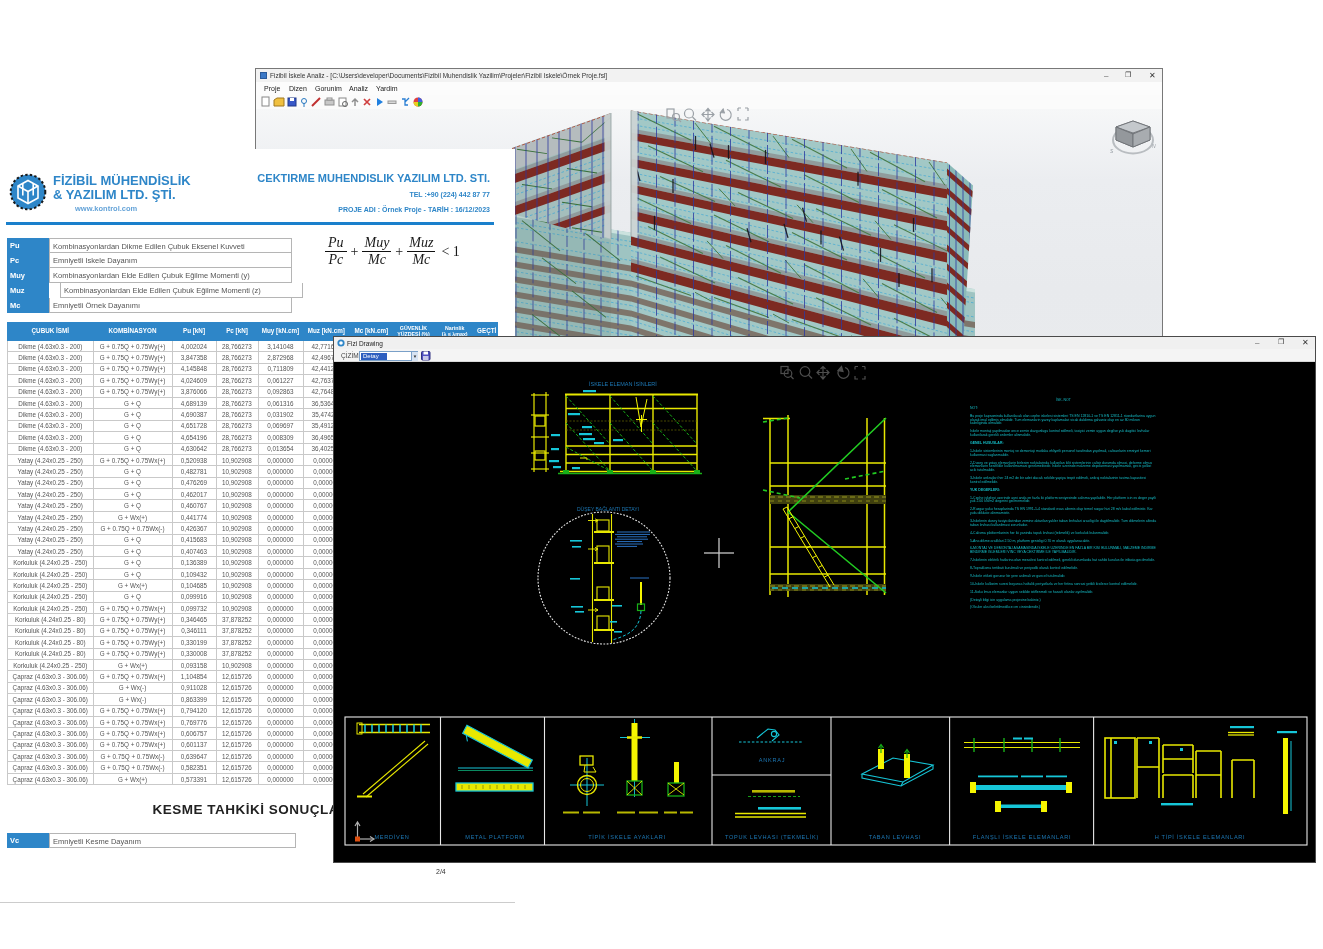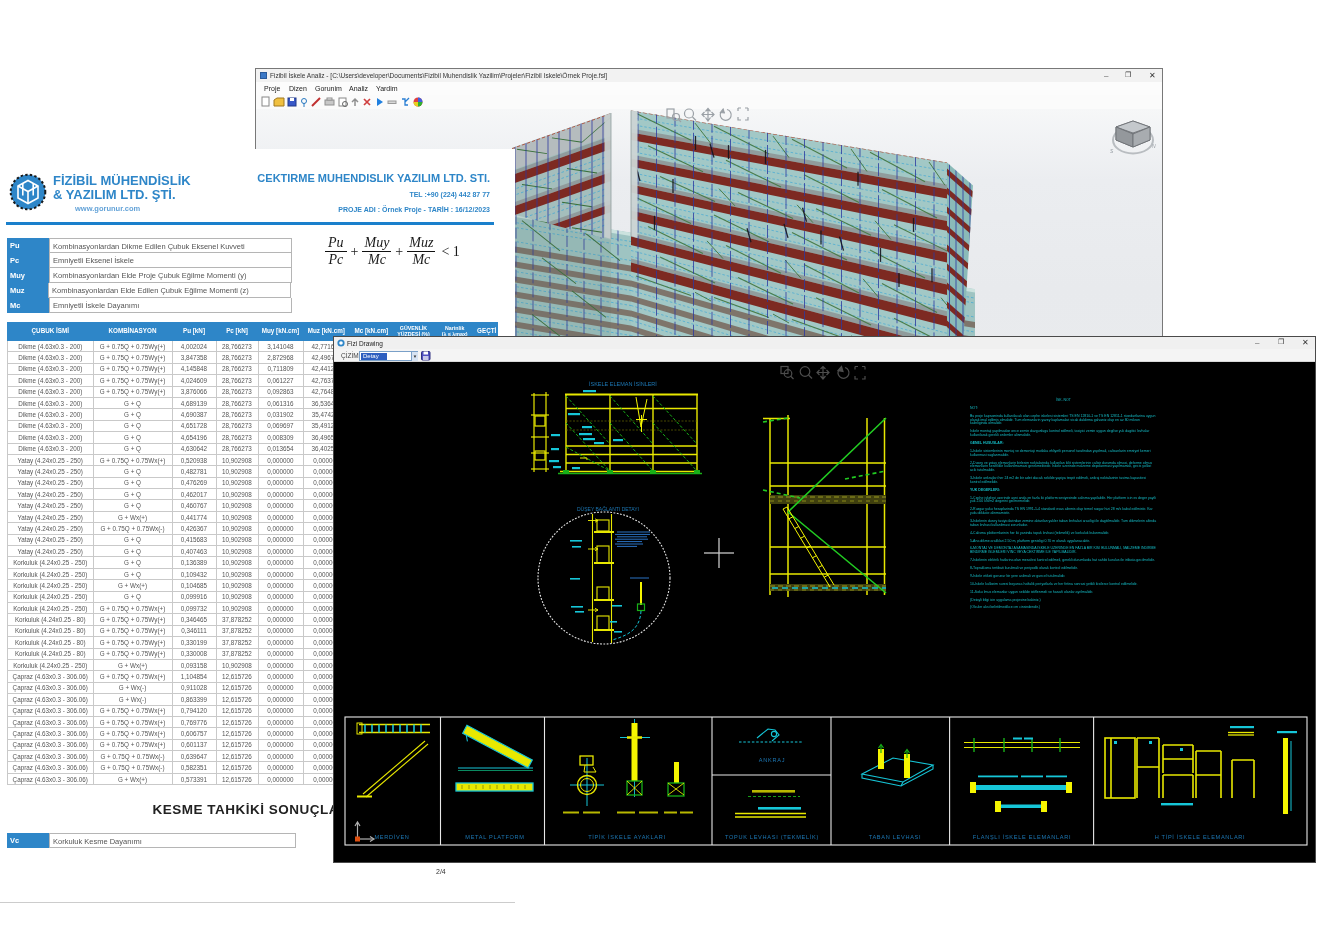--- a/index.html
+++ b/index.html
@@ -373,35 +373,35 @@
   <circle cx="19" cy="21" r="17.3" fill="#2e86c8" stroke="#1a1a1a" stroke-width="2" stroke-dasharray="2.4 2.2"></circle>
   <g stroke="#fff" stroke-width="1.6" fill="none">
    <polygon points="19,9.5 29,15 29,27 19,32.5 9,27 9,15"></polygon>
    <polyline points="9,15 19,20.5 29,15"></polyline>
    <line x1="19" y1="20.5" x2="19" y2="32.5"></line>
    <polyline points="13.8,12.2 13.8,24.5"></polyline>
    <polyline points="24.2,12.2 24.2,24.5"></polyline>
   </g>
 </svg>
   <div class="abs" style="left:53px;top:25px;font-weight:bold;color:#2e86c8;font-size:13px;line-height:14px">FİZİBİL MÜHENDİSLİK<br>&amp; YAZILIM LTD. ŞTİ.</div>
-  <div class="abs" style="left:75px;top:55px;font-weight:bold;color:#64a3d8;font-size:7.5px">www.gorunur.com</div>
+  <div class="abs" style="left:75px;top:55px;font-weight:bold;color:#64a3d8;font-size:7.5px">www.kontrol.com</div>
   <div class="abs" style="left:190px;top:23px;width:300px;text-align:right;font-weight:bold;color:#2e86c8;font-size:11px">CEKTIRME MUHENDISLIK YAZILIM LTD. STI.</div>
   <div class="abs" style="left:190px;top:42px;width:300px;text-align:right;font-weight:bold;color:#2e86c8;font-size:7px">TEL :+90 (224) 442 87 77</div>
   <div class="abs" style="left:190px;top:57px;width:300px;text-align:right;font-weight:bold;color:#2e86c8;font-size:7px">PROJE ADI : Örnek Proje - TARİH : 16/12/2023</div>
   <div class="abs" style="left:6px;top:73px;width:488px;height:3px;background:#1a80cc"></div>
 <div class="abs" style="left:7px;top:89px;width:42px;height:15px;background:#2e86c8;color:#fff;font-weight:bold;font-size:7.5px;padding:3px 0 0 3px">Pu</div>
     <div class="abs" style="left:49px;top:89px;width:243px;height:15px;border:1px solid #b5b5b5;border-top:1px solid #b5b5b5;color:#555;font-size:7.5px;padding:3px 0 0 3px">Kombinasyonlardan Dikme Edilen Çubuk Eksenel Kuvveti</div>
     <div class="abs" style="left:7px;top:104px;width:42px;height:15px;background:#2e86c8;color:#fff;font-weight:bold;font-size:7.5px;padding:3px 0 0 3px">Pc</div>
-    <div class="abs" style="left:49px;top:104px;width:243px;height:15px;border:1px solid #b5b5b5;border-top:0;color:#555;font-size:7.5px;padding:3px 0 0 3px">Emniyetli Eksenel İskele</div>
+    <div class="abs" style="left:49px;top:104px;width:243px;height:15px;border:1px solid #b5b5b5;border-top:0;color:#555;font-size:7.5px;padding:3px 0 0 3px">Emniyetli Iskele Dayanım</div>
     <div class="abs" style="left:7px;top:119px;width:42px;height:15px;background:#2e86c8;color:#fff;font-weight:bold;font-size:7.5px;padding:3px 0 0 3px">Muy</div>
-    <div class="abs" style="left:49px;top:119px;width:243px;height:15px;border:1px solid #b5b5b5;border-top:0;color:#555;font-size:7.5px;padding:3px 0 0 3px">Kombinasyonlardan Elde Proje Çubuk Eğilme Momenti (y)</div>
+    <div class="abs" style="left:49px;top:119px;width:243px;height:15px;border:1px solid #b5b5b5;border-top:0;color:#555;font-size:7.5px;padding:3px 0 0 3px">Kombinasyonlardan Elde Edilen Çubuk Eğilme Momenti (y)</div>
     <div class="abs" style="left:7px;top:134px;width:42px;height:15px;background:#2e86c8;color:#fff;font-weight:bold;font-size:7.5px;padding:3px 0 0 3px">Muz</div>
-    <div class="abs" style="left:48px;top:134px;width:243px;height:15px;border:1px solid #b5b5b5;border-top:0;color:#555;font-size:7.5px;padding:3px 0 0 3px">Kombinasyonlardan Elde Edilen Çubuk Eğilme Momenti (z)</div>
+    <div class="abs" style="left:60px;top:134px;width:243px;height:15px;border:1px solid #b5b5b5;border-top:0;color:#555;font-size:7.5px;padding:3px 0 0 3px">Kombinasyonlardan Elde Edilen Çubuk Eğilme Momenti (z)</div>
     <div class="abs" style="left:7px;top:149px;width:42px;height:15px;background:#2e86c8;color:#fff;font-weight:bold;font-size:7.5px;padding:3px 0 0 3px">Mc</div>
-    <div class="abs" style="left:49px;top:149px;width:243px;height:15px;border:1px solid #b5b5b5;border-top:0;color:#555;font-size:7.5px;padding:3px 0 0 3px">Emniyetli İskele Dayanımı</div>
+    <div class="abs" style="left:49px;top:149px;width:243px;height:15px;border:1px solid #b5b5b5;border-top:0;color:#555;font-size:7.5px;padding:3px 0 0 3px">Emniyetli Örnek Dayanımı</div>
 <div class="abs" style="left:325px;top:86px;font-family:'Liberation Serif',serif;font-style:italic;font-size:14px;color:#1a1a1a">
  <table style="border-collapse:collapse;text-align:center;font-size:14px">
         <tbody>
           <tr>
   <td>
               <div style="border-bottom:1.3px solid #111;padding:0 3px">Pu</div>
               <div style="padding:0 3px">Pc</div>
             </td>
   <td style="padding:0 4px;font-style:normal">+</td>
   <td>
@@ -897,21 +897,21 @@
           <td style="border:1px solid #c9c9c9;color:#555;text-align:center;white-space:nowrap;overflow:hidden;padding:0">0,000000</td>
           <td style="border:1px solid #c9c9c9;color:#555;text-align:center;white-space:nowrap;overflow:hidden;padding:0">24,325</td>
           <td style="border:1px solid #c9c9c9;color:#555;text-align:center;white-space:nowrap;overflow:hidden;padding:0">13,91 &lt; 100</td>
           <td style="border:1px solid #c9c9c9;color:#555;text-align:center;white-space:nowrap;overflow:hidden;padding:0">148,1 &lt; 250</td>
           <td style="border:1px solid #c9c9c9;color:#555;text-align:center;white-space:nowrap;overflow:hidden;padding:0">✓</td>
         </tr>
       </tbody>
     </table>
   <div class="abs" style="left:0px;top:653px;width:506px;text-align:center;font-weight:bold;font-size:13.5px;color:#222;letter-spacing:0.5px">KESME TAHKİKİ SONUÇLARI</div>
   <div class="abs" style="left:7px;top:684px;width:42px;height:15px;background:#2e86c8;color:#fff;font-weight:bold;font-size:7.5px;padding:3px 0 0 3px">Vc</div>
-  <div class="abs" style="left:49px;top:684px;width:247px;height:15px;border:1px solid #b5b5b5;color:#555;font-size:7.5px;padding:3px 0 0 3px">Korkuluk Kesme Dayanımı</div>
+  <div class="abs" style="left:49px;top:684px;width:247px;height:15px;border:1px solid #b5b5b5;color:#555;font-size:7.5px;padding:3px 0 0 3px">Emniyetli Kesme Dayanım</div>
   <div class="abs" style="left:436px;top:719px;font-size:7px;color:#333">2/4</div>
 </div>
 
 <div class="abs" style="left:333px;top:336px;width:983px;height:527px;background:#000;
  border:1px solid #4a4a4a;z-index:3">
   <div class="abs" style="left:0;top:0;width:981px;height:12px;background:#f0f0f0;font-size:6.5px;color:#222">
     <svg class="abs" style="left:3px;top:2px" width="8" height="8">
         <circle cx="4" cy="4" r="3.6" fill="#2e86c8"></circle>
         <circle cx="4" cy="4" r="1.8" fill="#fff"></circle>
       </svg>

